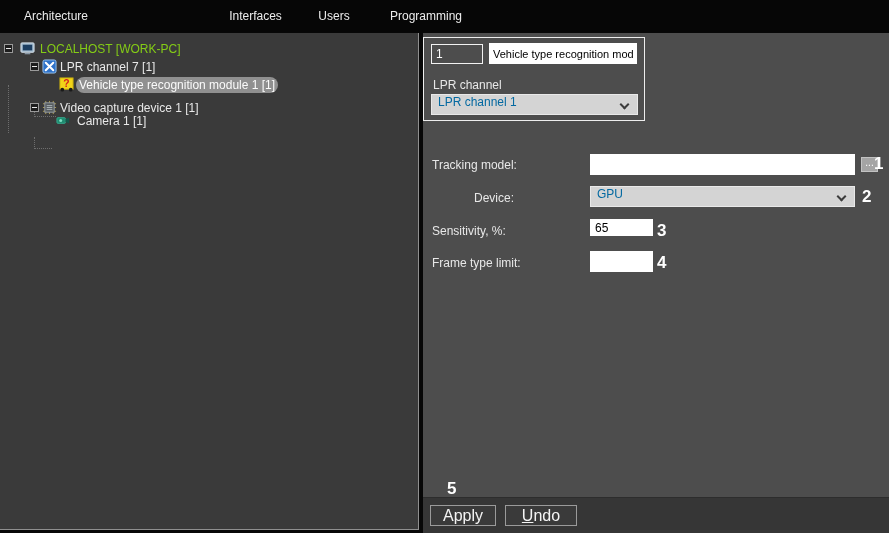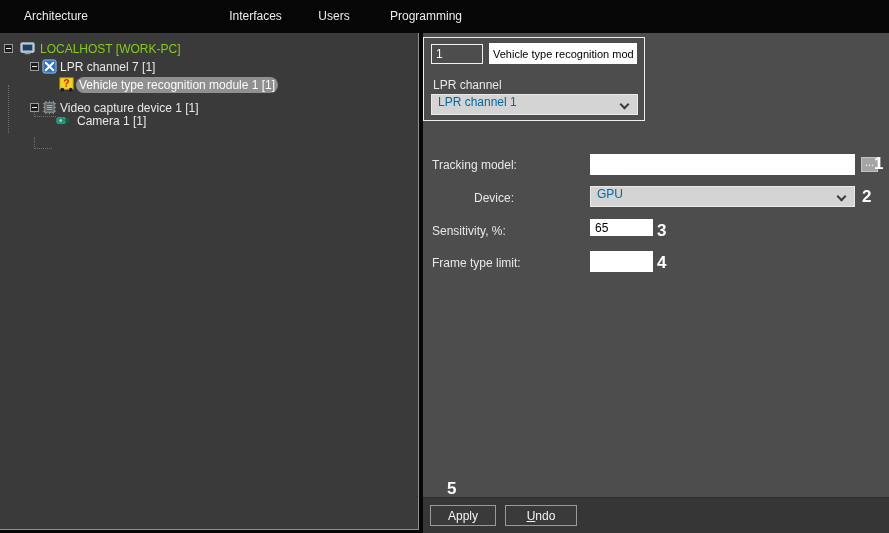--- a/index.html
+++ b/index.html
@@ -121,21 +121,21 @@
   .ann-5 { left:24px;  top:447px; }
 
   .button-bar {
     position:absolute; left:0; bottom:0; width:466px; height:36px;
     background:#363636; border-top:1px solid #2d2d2d;
   }
   .bar-btn {
     position:absolute; top:7px; height:21px;
     background:#3a3a3a; border:1px solid #9a9a9a; color:#f4f4f4;
     display:flex; align-items:center; justify-content:center;
-    font-size:12px; cursor:default;
+    font-size:16px; cursor:default;
   }
   .apply-btn { left:7px;  width:66px; }
   .undo-btn  { left:82px; width:72px; }
   .undo-btn .mn { text-decoration:underline; }
 </style>
 </head>
 <body>
 
 <div class="tabbar">
   <div class="tab tab-architecture">

